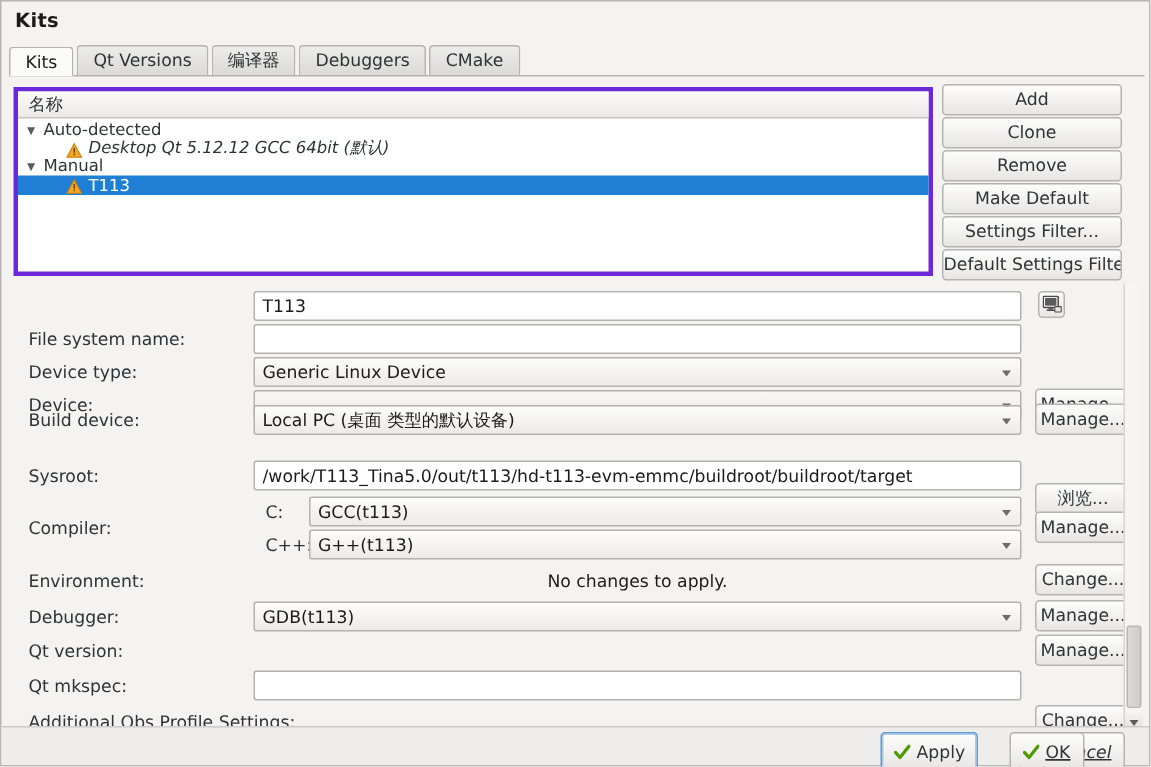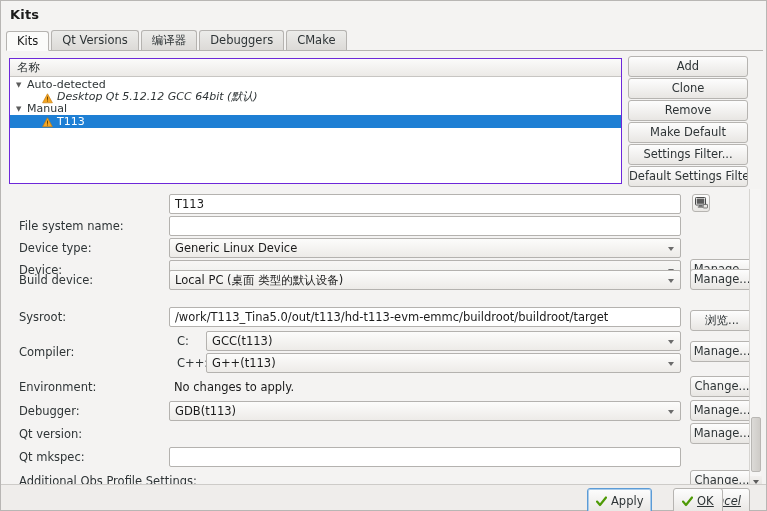--- a/index.html
+++ b/index.html
@@ -58,21 +58,21 @@
     margin-bottom: -1px;
     color: #1b1b1b;
   }
 
   
   .tree-wrap {
     position: absolute;
     left: 8px; top: 57px;
     width: 613px; height: 126px;
     background: #ffffff;
-    border: 1px solid #6d28d9;
+    border: 3px solid #6d28d9;
   }
   .tree-header {
     height: 18px;
     line-height: 17px;
     padding-left: 7px;
     background: linear-gradient(#fbfbfa,#eceae7);
     border-bottom: 1px solid #c7c5c2;
     font-size: 11.5px;
     color: #2e3436;
   }
@@ -175,20 +175,21 @@
     padding-right: 18px;
   }
   .field.disabled {
     background: linear-gradient(#f7f6f5,#ededea);
     color: #8b8b8b;
   }
   .field.plain {
     border: none;
     background: transparent;
     line-height: 20px;
+    text-align: center;
   }
   .caret {
     position: absolute;
     right: 6px; top: 8px;
     width: 0; height: 0;
     border-left: 3.5px solid transparent;
     border-right: 3.5px solid transparent;
     border-top: 4px solid #6b6b6b;
   }
   .side-mini {
@@ -402,21 +403,21 @@
       <div class="field combo">
         <span>Local PC (桌面 类型的默认设备)</span>
         <span class="caret"></span>
       </div>
       <div class="side-mini" style="top:0px;">Manage...</div>
     </div>
 
     <div class="row" style="top:117px;">
       <div class="lbl">Sysroot:</div>
       <div class="field">/work/T113_Tina5.0/out/t113/hd-t113-evm-emmc/buildroot/buildroot/target</div>
-      <div class="side-mini" style="top:4px;">浏览...</div>
+      <div class="side-mini" style="top:16px;">浏览...</div>
     </div>
 
     <div class="row" style="top:141px;">
       <div class="sublbl">C:</div>
       <div class="field combo sub">
         <span>GCC(t113)</span>
         <span class="caret"></span>
       </div>
     </div>
 

